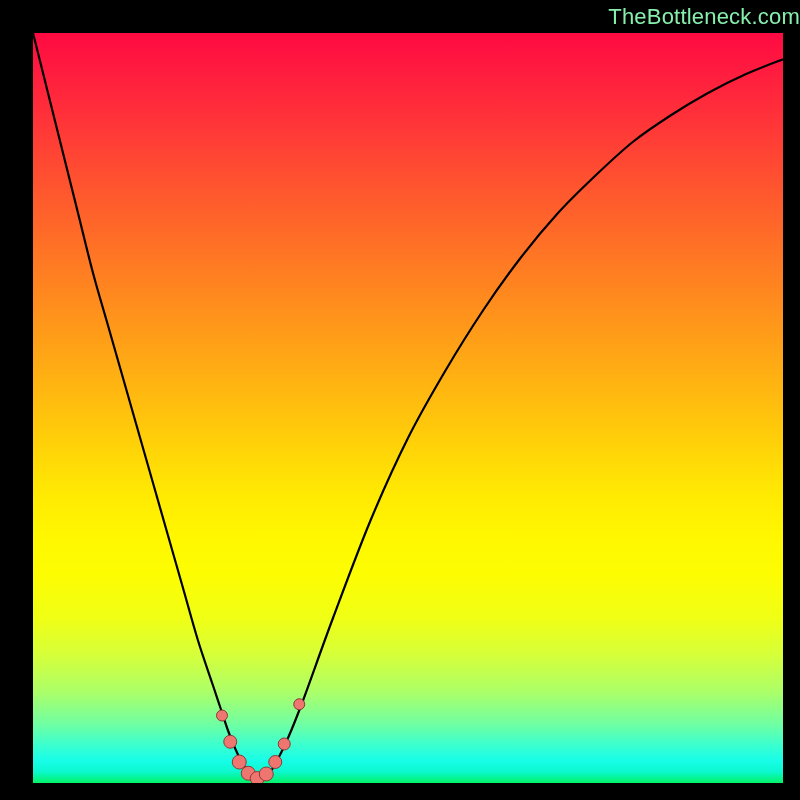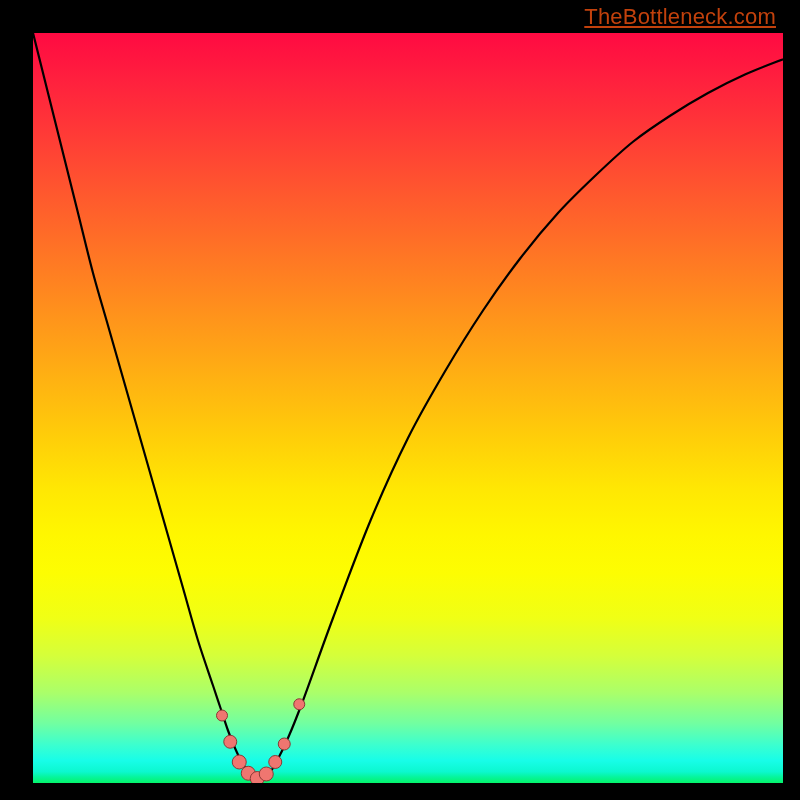--- a/index.html
+++ b/index.html
@@ -59,25 +59,24 @@
   .curve-svg {
     position: absolute;
     left: 0;
     top: 0;
     width: 750px;
     height: 750px;
   }
   .watermark {
     position: absolute;
     top: 4px;
-    right: 24px;
-    color: #c2410c;
+    right: 0;
+    color: #86efac;
     font-size: 22px;
     letter-spacing: 0.2px;
-    text-decoration: underline;
   }
 </style>
 </head>
 <body>
 
 <div class="frame">
   <div class="plot-area">
     <div class="gradient"></div>
     <svg class="curve-svg" viewBox="0 0 750 750" preserveAspectRatio="none">
       <path id="curve-path" fill="none" stroke="#000000" stroke-width="2.2" d="M 0 0 C 2.5 10, 10 40, 15 60 C 20 80, 25 100, 30 120 C 35 140, 40 160, 45 180 C 50 200, 55 221.24999999999994, 60 239.99999999999994 C 65 258.74999999999994, 70 275, 75 292.5 C 80 310, 85 327.5, 90 345 C 95 362.5, 100.00000000000001 380, 105.00000000000001 397.5 C 110.00000000000001 415, 115 432.5, 120 450 C 125 467.5, 130 485, 135 502.5 C 140 520, 145 537.5, 150 555 C 155 572.5, 160 591.25, 165 607.5 C 170 623.75, 176.25 641.25, 180 652.5 C 183.75 663.75, 185 667.5, 187.5 675 C 190 682.5, 192.5 690.625, 195 697.5 C 197.5 704.375, 200 710.625, 202.5 716.25 C 205 721.875, 207.50000000000003 727.125, 210.00000000000003 731.25 C 212.50000000000003 735.375, 214.99999999999997 738.375, 217.49999999999997 741 C 219.99999999999997 743.625, 222.5 746.5, 225 747 C 227.5 747.5, 230 746, 232.5 744 C 235 742, 236.25 741.5, 240 735 C 243.75 728.5, 250.00000000000003 716.25, 255.00000000000003 705 C 260 693.75, 262.5 687.5, 270 667.5 C 277.5 647.5, 288.75 615, 300 585 C 311.25 555, 325 517.5, 337.5 487.5 C 350 457.5, 362.5 430, 375 405 C 387.5 380, 400.00000000000006 358.74999999999994, 412.50000000000006 337.49999999999994 C 425.00000000000006 316.24999999999994, 437.5 296.25, 450 277.5 C 462.5 258.75, 475 241.25, 487.5 225 C 500 208.75, 512.5 193.75, 525 180 C 537.5 166.25, 550 154.375, 562.5 142.5 C 575 130.625, 587.5 118.75, 600 108.75 C 612.5 98.75, 625 90.625, 637.5 82.5 C 650 74.375, 662.5 66.875, 675 60 C 687.5 53.125, 700 46.875, 712.5 41.25 C 725 35.625, 743.75 28.75, 750 26.25"></path>

